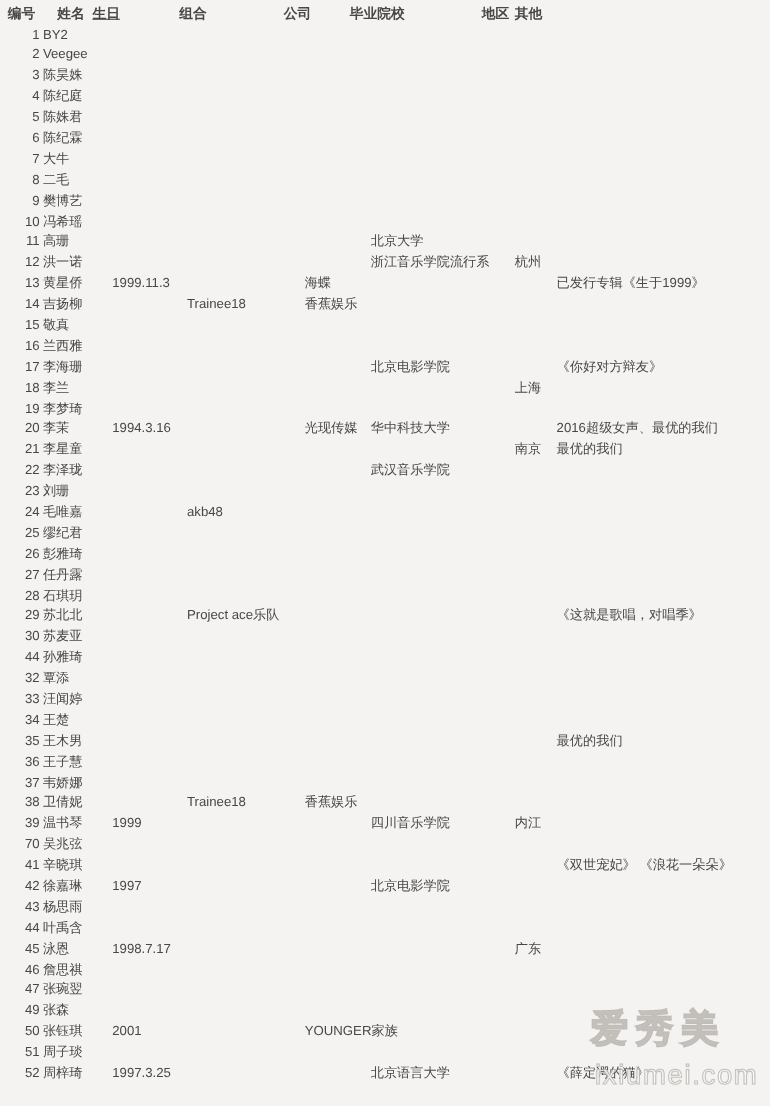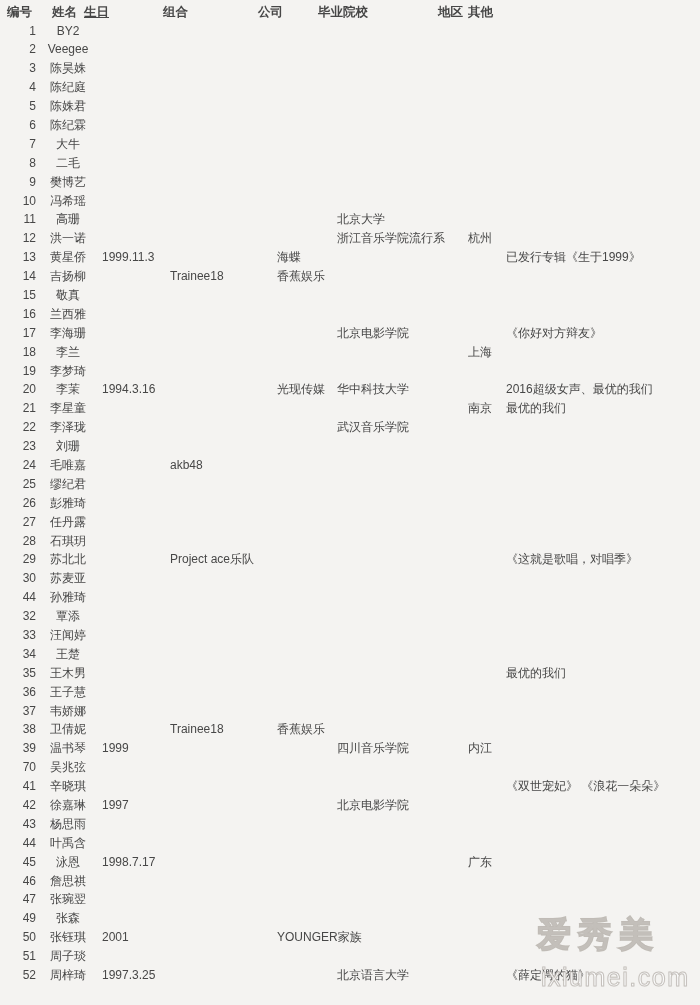--- a/index.html
+++ b/index.html
@@ -21,21 +21,21 @@
   .hdr span:nth-child(4){left:163px;}
   .hdr span:nth-child(5){left:258px;}
   .hdr span:nth-child(6){left:318px;}
   .hdr span:nth-child(7){left:438px;}
   .hdr span:nth-child(8){left:468px;}
   
   #rows{position:absolute;top:21.5px;left:0;width:700px;}
   .row{position:relative;width:700px;height:18.9px;}
   .row span{position:absolute;top:0;line-height:18.9px;font-size:12px;white-space:nowrap;}
   .c0{left:0;width:36px;text-align:right;}
-  .c1{left:39px;width:58px;text-align:center;}
+  .c1{left:39px;width:58px;}
   .c2{left:102px;}
   .c3{left:170px;}
   .c4{left:277px;}
   .c5{left:337px;}
   .c6{left:468px;}
   .c7{left:506px;}
   
   .wm-cn{
     position:absolute;left:537px;top:912px;
     font-size:34px;font-weight:bold;letter-spacing:7px;

